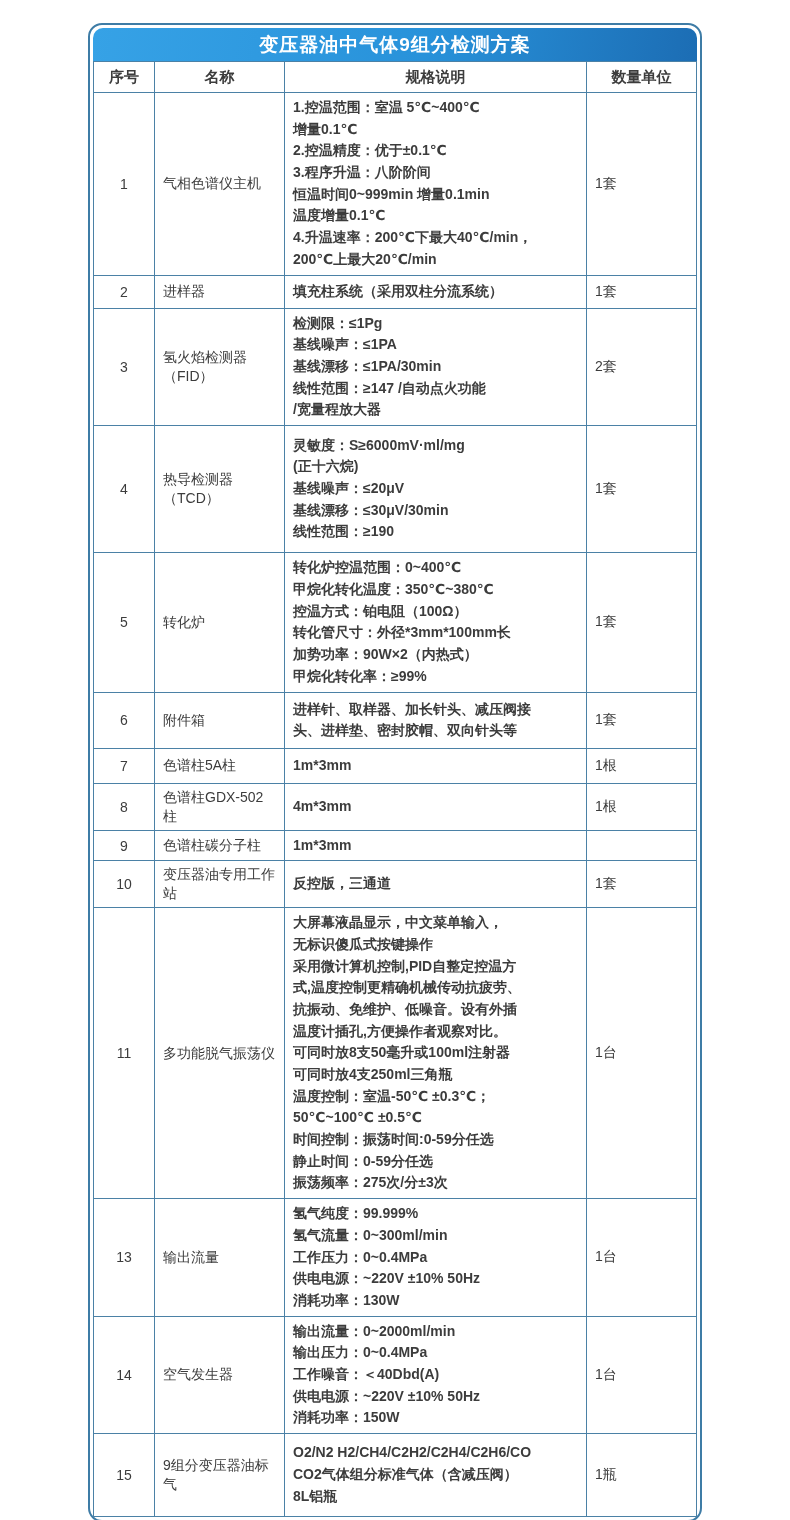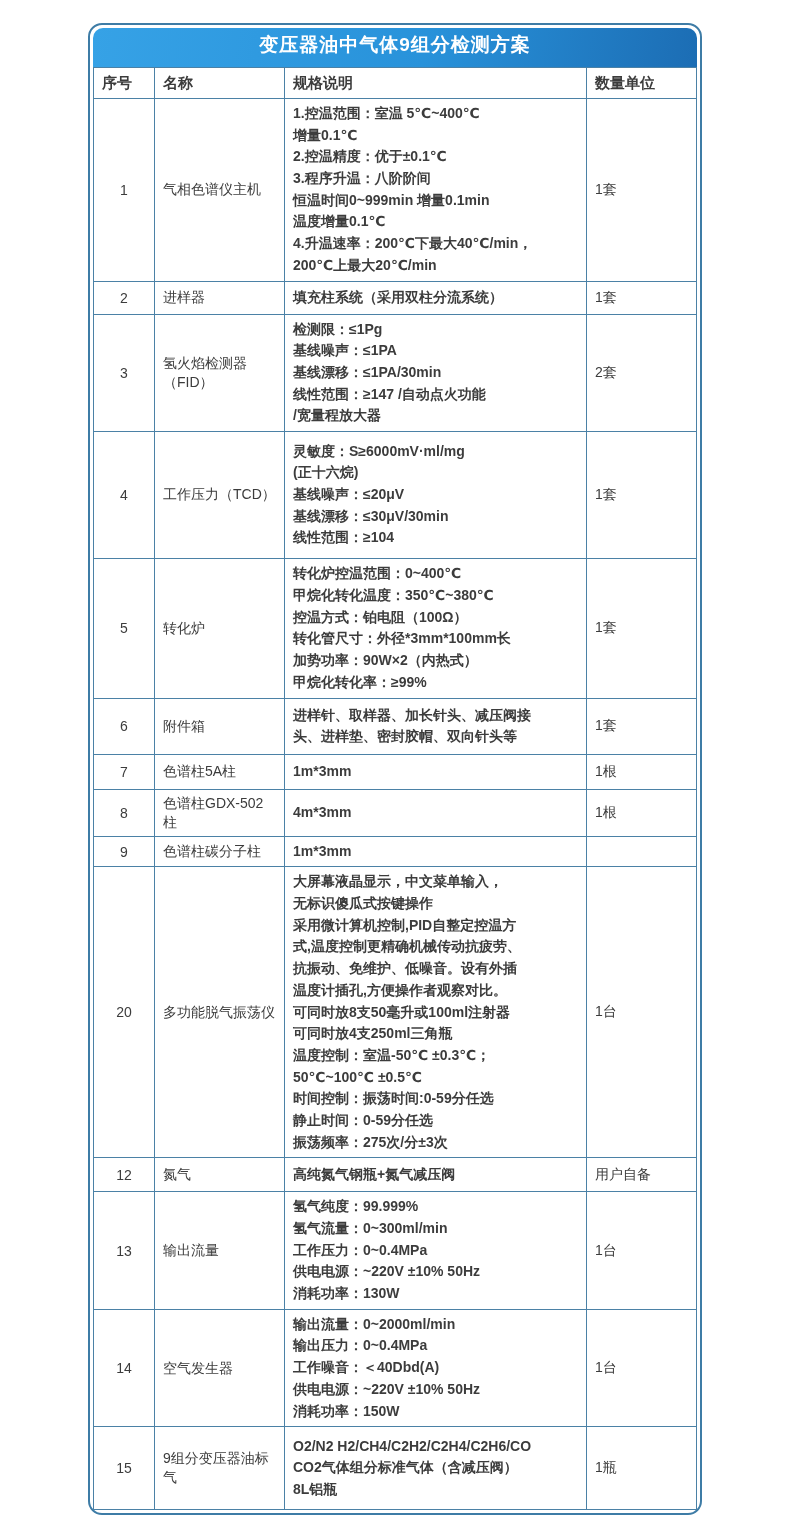--- a/index.html
+++ b/index.html
@@ -19,21 +19,21 @@
     position: absolute;
     left: 88px;
     top: 23px;
     width: 614px;
     border: 2px solid #3e7ca6;
     border-radius: 14px;
     padding: 3px;
     background: #ffffff;
   }
   .title-bar {
-    height: 39px;
+    height: 33px;
     line-height: 33px;
     text-align: center;
     color: #ffffff;
     font-weight: bold;
     font-size: 19px;
     letter-spacing: 1px;
     border-radius: 10px 10px 0 0;
     background: linear-gradient(100deg, #36a2e6 0%, #2892da 55%, #1c6db4 100%);
   }
   table.spec {
@@ -48,21 +48,21 @@
     border: 1px solid #4b81a6;
     font-size: 14px;
     padding: 4px 8px;
     vertical-align: middle;
     overflow: hidden;
   }
   table.spec thead th {
     height: 31px;
     font-size: 15px;
     font-weight: 600;
-    text-align: left;
+    text-align: center;
     color: #3c3c3c;
     background: #ffffff;
   }
   th.center, td.no { text-align: center; }
   td.nm {
     font-size: 13px;
     padding: 4px 4px 4px 6px;
     line-height: 1.35;
   }
   td.sp {
@@ -119,26 +119,26 @@
           <td class="nm">氢火焰检测器（FID）</td>
           <td class="sp">检测限：≤1Pg
 基线噪声：≤1PA
 基线漂移：≤1PA/30min
 线性范围：≥147 /自动点火功能
 /宽量程放大器</td>
           <td class="qt">2套</td>
         </tr>
         <tr style="height:127px">
           <td class="no">4</td>
-          <td class="nm">工作压力（TCD）</td>
+          <td class="nm">热导检测器（TCD）</td>
           <td class="sp">灵敏度：S≥6000mV·ml/mg
 (正十六烷)
 基线噪声：≤20μV
 基线漂移：≤30μV/30min
-线性范围：≥104</td>
+线性范围：≥190</td>
           <td class="qt">1套</td>
         </tr>
         <tr style="height:140px">
           <td class="no">5</td>
           <td class="nm">转化炉</td>
           <td class="sp">转化炉控温范围：0~400℃
 甲烷化转化温度：350℃~380℃
 控温方式：铂电阻（100Ω）
 转化管尺寸：外径*3mm*100mm长
 加势功率：90W×2（内热式）
@@ -163,44 +163,44 @@
           <td class="nm">色谱柱GDX-502柱</td>
           <td class="sp">4m*3mm</td>
           <td class="qt">1根</td>
         </tr>
         <tr style="height:30px">
           <td class="no">9</td>
           <td class="nm">色谱柱碳分子柱</td>
           <td class="sp">1m*3mm</td>
           <td class="qt"></td>
         </tr>
+        <tr style="height:33px">
+          <td class="no">10</td>
+          <td class="nm">变压器油专用工作站</td>
+          <td class="sp">反控版，三通道</td>
+          <td class="qt">1套</td>
+        </tr>
         <tr style="height:272px">
-          <td class="no">20</td>
+          <td class="no">11</td>
           <td class="nm">多功能脱气振荡仪</td>
           <td class="sp">大屏幕液晶显示，中文菜单输入，
 无标识傻瓜式按键操作
 采用微计算机控制,PID自整定控温方
 式,温度控制更精确机械传动抗疲劳、
 抗振动、免维护、低噪音。设有外插
 温度计插孔,方便操作者观察对比。
 可同时放8支50毫升或100ml注射器
 可同时放4支250ml三角瓶
 温度控制：室温-50℃ ±0.3℃；
 50℃~100℃ ±0.5℃
 时间控制：振荡时间:0-59分任选
 静止时间：0-59分任选
 振荡频率：275次/分±3次</td>
           <td class="qt">1台</td>
         </tr>
-        <tr style="height:34px">
-          <td class="no">12</td>
-          <td class="nm">氮气</td>
-          <td class="sp">高纯氮气钢瓶+氮气减压阀</td>
-          <td class="qt">用户自备</td>
-        </tr>
         <tr style="height:116px">
           <td class="no">13</td>
           <td class="nm">输出流量</td>
           <td class="sp">氢气纯度：99.999%
 氢气流量：0~300ml/min
 工作压力：0~0.4MPa
 供电电源：~220V ±10% 50Hz
 消耗功率：130W</td>
           <td class="qt">1台</td>
         </tr>

